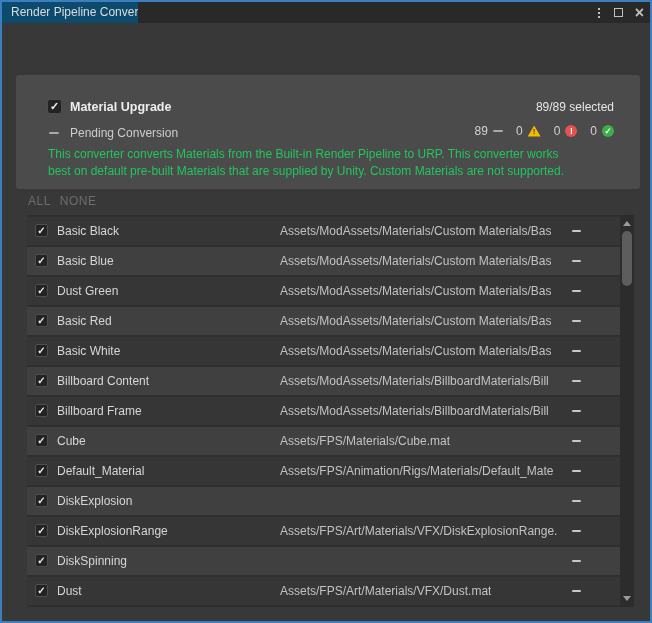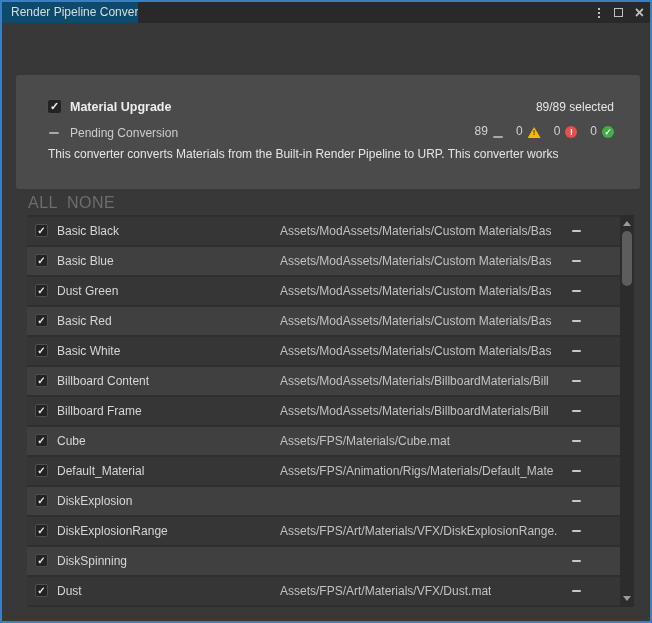--- a/index.html
+++ b/index.html
@@ -39,34 +39,34 @@
   .chk .tick {
     position:absolute; left:0; top:-1px; width:100%; text-align:center;
     color:#ececec; font-size:11px; font-weight:bold; line-height:15px;
   }
   .panel .chk { position:absolute; left:31px; top:24px; }
   .conv-title { position:absolute; left:54px; top:25px; font-size:12.5px; font-weight:bold; color:#ededed; }
   .sel-summary { position:absolute; right:26px; top:25px; font-size:12px; font-weight:normal; color:#e6e6e6; }
   .dash-ico { display:inline-block; width:10px; height:2px; background:#a8a8a8; border-radius:1px; }
   .panel .pend-dash { position:absolute; left:33px; top:57px; }
   .conv-sub { position:absolute; left:54px; top:51px; font-size:12px; color:#cccccc; }
-  .counts { position:absolute; right:26px; top:49px; height:14px; display:flex; align-items:flex-end; font-size:12px; color:#d2d2d2; }
+  .counts { position:absolute; right:26px; top:49px; height:14px; display:flex; align-items:center; font-size:12px; color:#d2d2d2; }
   .counts .g-sm { width:5px; } .counts .g-lg { width:13px; }
   .icon-warn {
     position:relative; width:13px; height:11px; background:#f3b903;
     clip-path:polygon(50% 0, 100% 100%, 0 100%); display:inline-block;
   }
   .icon-warn b { position:absolute; left:0; right:0; bottom:0; text-align:center; font-size:8px; color:#553f00; font-weight:bold; line-height:10px; }
   .icon-round { position:relative; width:12px; height:12px; border-radius:50%; display:inline-block; }
   .icon-err { background:#e35150; }
   .icon-ok  { background:#3fae49; }
   .icon-round b { position:absolute; left:0; right:0; top:0; text-align:center; font-size:8.5px; color:#fff; font-weight:bold; line-height:12px; }
-  .desc { position:absolute; left:32px; top:71px; width:566px; font-size:12px; line-height:17px; color:#e5e5e5; }
-  
-  .allnone { position:absolute; left:26px; top:192px; font-size:16px; color:#6d6d6d; letter-spacing:0.5px; }
+  .desc { position:absolute; left:32px; top:71px; width:566px; font-size:12px; line-height:17px; color:#22c55e; }
+  
+  .allnone { position:absolute; left:26px; top:192px; font-size:12px; color:#6d6d6d; letter-spacing:0.5px; }
   .allnone span { margin-right:9px; cursor:pointer; }
   
   .list { position:absolute; left:25px; top:213px; width:593px; height:392px; background:#2f2f2f; padding-top:2px; overflow:hidden; }
   .row { position:relative; height:28px; margin-bottom:2px; cursor:pointer; }
   .row.odd  { background:#363636; }
   .row.even { background:#404040; }
   .row .chk { position:absolute; left:8px; top:7px; width:13px; height:13px; border-radius:2px; }
   .row .chk .tick { font-size:10px; line-height:13px; top:-1px; }
   .row-name { position:absolute; left:30px; top:0; line-height:28px; font-size:12px; color:#d6d6d6; white-space:nowrap; }
   .row-path { position:absolute; left:253px; top:0; line-height:28px; font-size:12px; color:#c2c2c2; white-space:nowrap; max-width:285px; overflow:hidden; }
@@ -128,20 +128,21 @@
       <span class="g-lg"></span>
       <span>0</span>
       <span class="g-sm"></span>
       <span class="icon-round icon-ok">
           <b>✓</b>
         </span>
     </span>
 
     <div class="desc">
       <div>This converter converts Materials from the Built-in Render Pipeline to URP. This converter works</div>
+      <div>best on default pre-built Materials that are supplied by Unity. Custom Materials are not supported.</div>
     </div>
   </div>
 
   <div class="allnone">
     <span>ALL</span><span>NONE</span>
   </div>
 
   <div class="list">
       <div class="row odd">
       <span class="chk">

